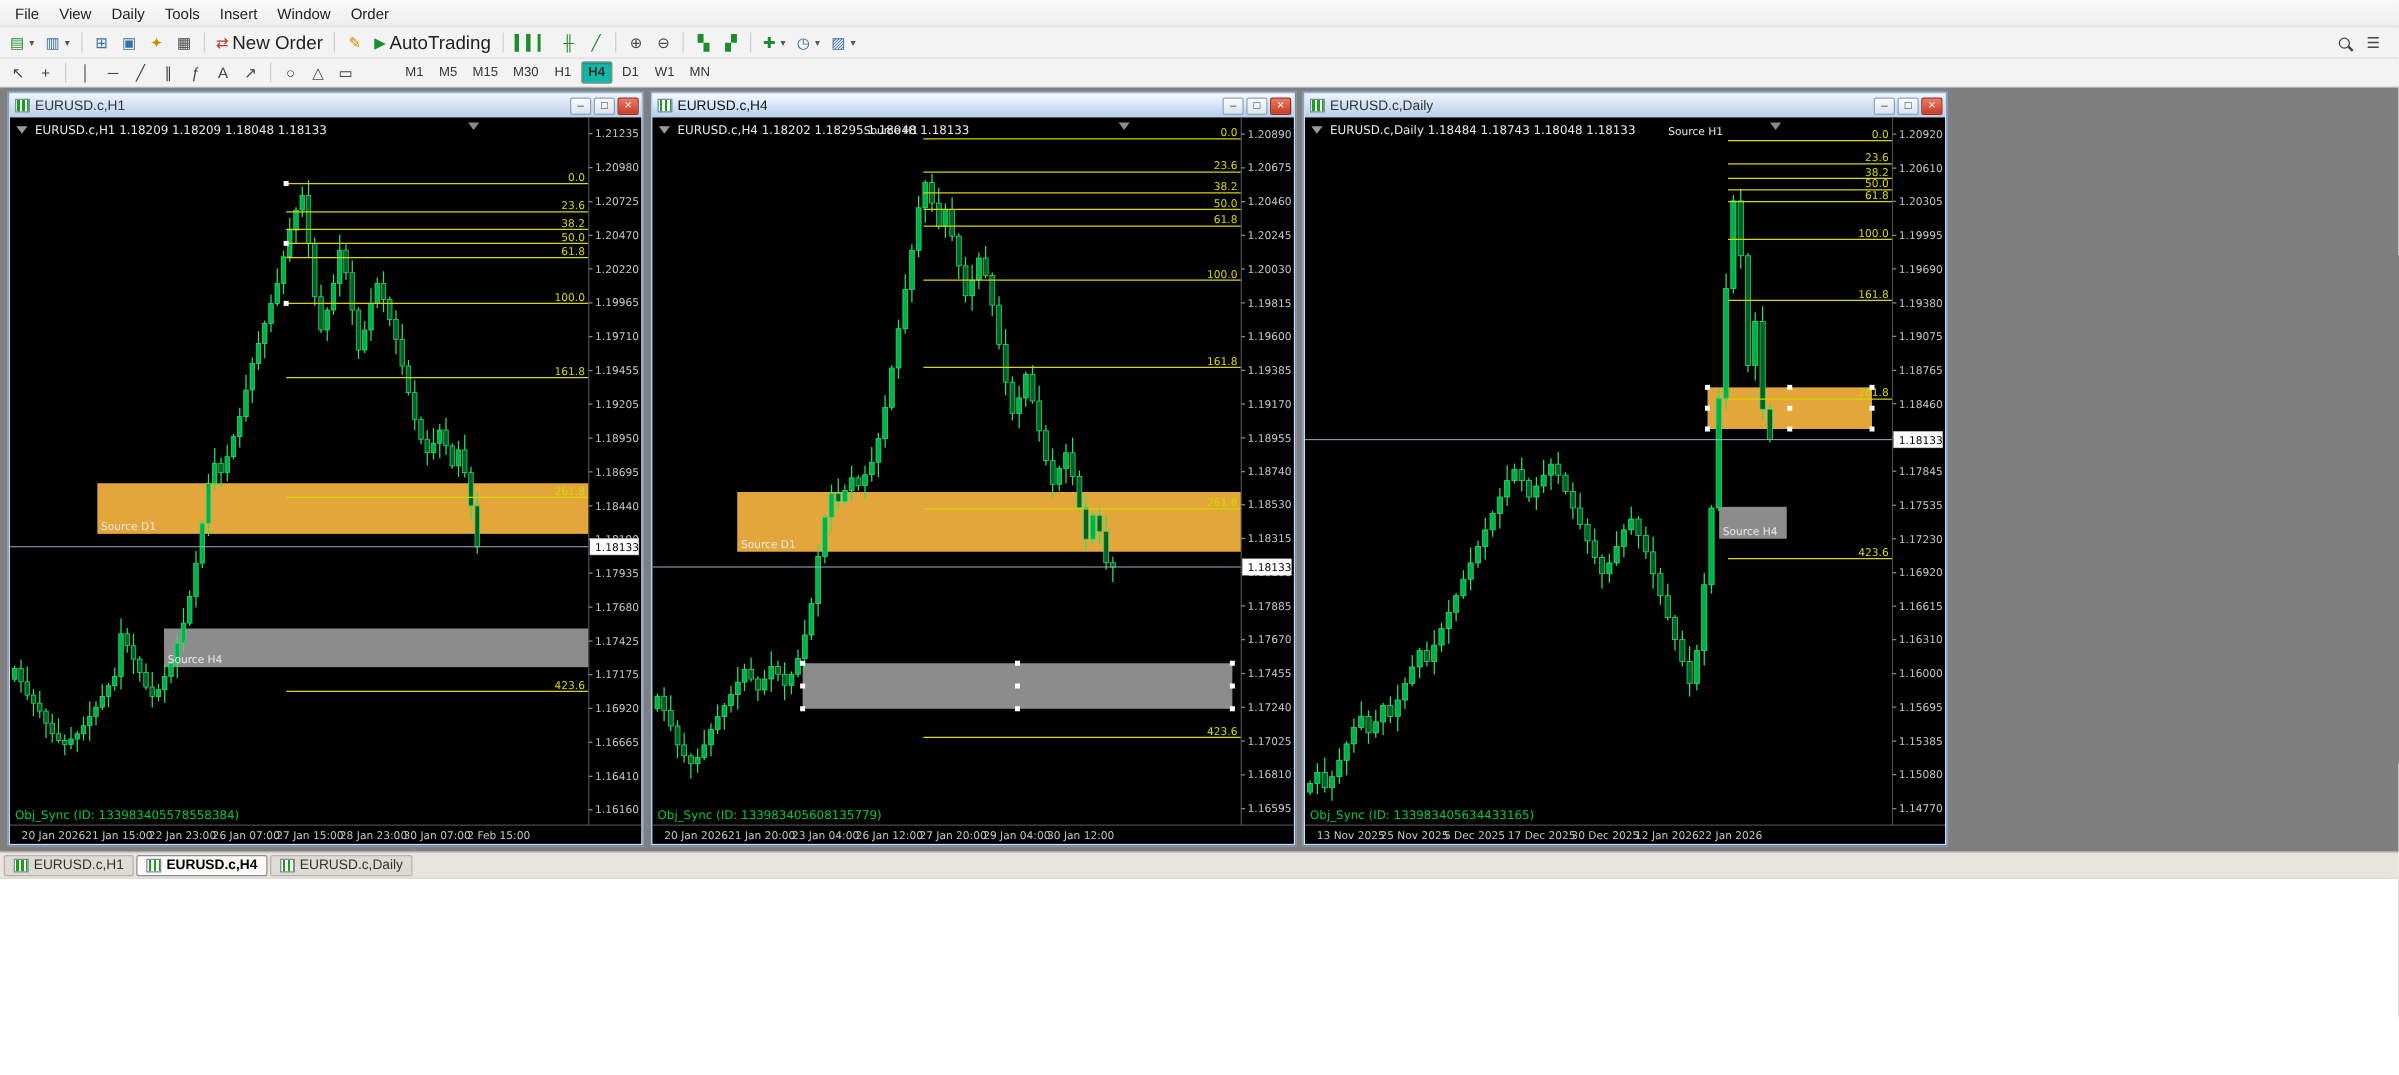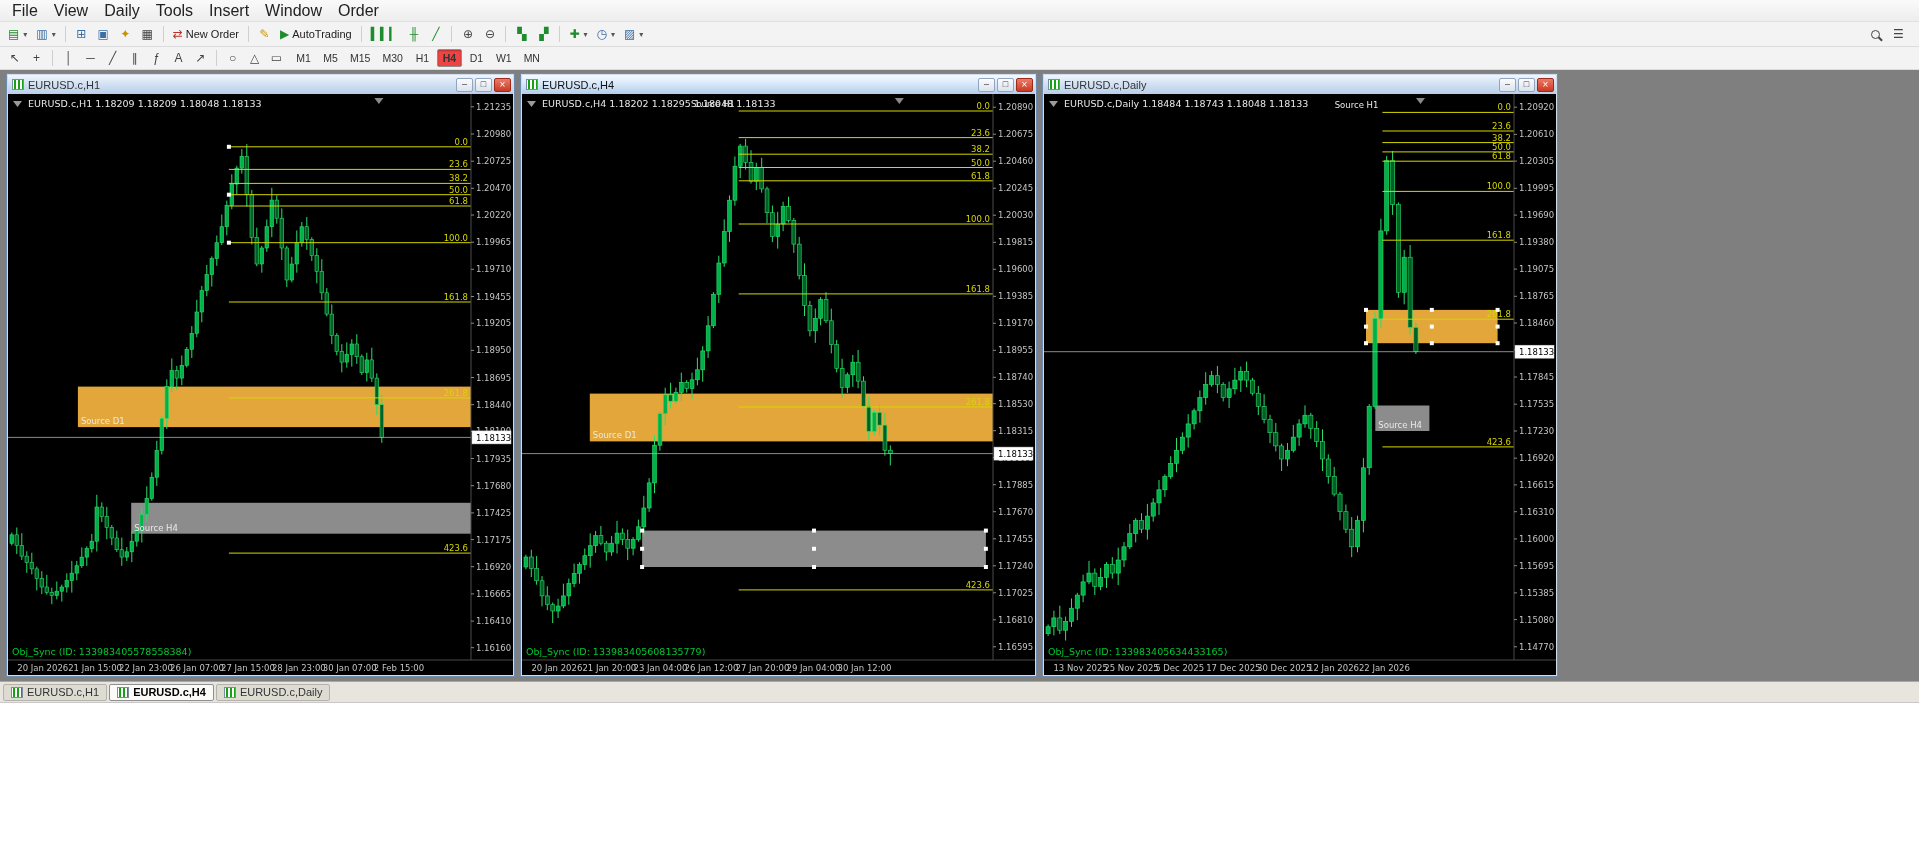--- a/index.html
+++ b/index.html
@@ -1,35 +1,35 @@
 <!DOCTYPE html>
 <html><head>
 <meta charset="utf-8">
 <style>
   html,body{margin:0;padding:0;background:#fff;}
   *{box-sizing:border-box;user-select:none;}
   .app{position:relative;width:1919px;height:703px;background:#f0f0f0;font-family:"Liberation Sans","DejaVu Sans",sans-serif;overflow:hidden;border-bottom:1px solid #c8c8c8;}
   
-  .menubar{height:22px;background:linear-gradient(#fafafa,#ededed);display:flex;align-items:center;padding-left:4px;font-size:16px;color:#222;border-bottom:1px solid #e0e0e0;}
+  .menubar{height:22px;background:linear-gradient(#fafafa,#ededed);display:flex;align-items:center;padding-left:4px;font-size:12px;color:#222;border-bottom:1px solid #e0e0e0;}
   .menu-item{padding:2px 8px;border-radius:2px;}
   
   .toolbar{display:flex;align-items:center;padding:0 4px;background:#f3f3f3;border-bottom:1px solid #dcdcdc;}
   .t1{height:25px;}
   .t2{height:23px;}
   .tgroup{display:flex;align-items:center;gap:1px;}
   .tright{margin-left:auto;display:flex;align-items:center;gap:2px;padding-right:6px;}
   .tbtn{height:20px;min-width:21px;display:flex;align-items:center;justify-content:center;gap:3px;padding:0 3px;border:1px solid transparent;border-radius:2px;font-size:11px;color:#333;}
   .tbtn .glyph{font-size:12px;line-height:1;}
-  .tbtn .lbl{font-size:11px;color:#222;}
+  .tbtn .lbl{font-size:15px;color:#222;}
   .tbtn .dd{font-size:8px;color:#555;margin-left:1px;}
   .sep{width:1px;height:16px;background:#cfcfcf;margin:0 4px;}
   .c-green{color:#1d8c2c;} .c-blue{color:#3a6ea5;} .c-red{color:#c03028;} .c-gold{color:#c79400;} .c-dark{color:#444;}
   .tf{height:18px;min-width:25px;display:flex;align-items:center;justify-content:center;font-size:10.5px;color:#333;padding:0 4px;border:1px solid transparent;border-radius:2px;}
-  .tf.active{background:#ef4444;border-color:#8f8f8f;box-shadow:inset 0 1px 2px rgba(0,0,0,.25);font-weight:bold;}
-  .tfgroup{margin-left:4px;gap:2px;}
+  .tf.active{background:#14b8a6;border-color:#8f8f8f;box-shadow:inset 0 1px 2px rgba(0,0,0,.25);font-weight:bold;}
+  .tfgroup{margin-left:32px;gap:2px;}
   .magnifier{width:9px;height:9px;border:1.6px solid #444;border-radius:50%;position:relative;display:inline-block;}
   .magnifier::after{content:"";position:absolute;width:5px;height:1.6px;background:#444;transform:rotate(45deg);right:-4px;bottom:-2px;}
   
   .mdi{position:relative;height:611px;background:#7f7f7f;overflow:hidden;}
   .chart-window{position:absolute;top:3px;height:604px;border:1px solid #6e8cb0;background:#cfdcee;padding:1px;}
   .titlebar{height:19px;display:flex;align-items:center;gap:4px;padding:0 2px 0 4px;background:linear-gradient(#f0f6fd,#d4e2f3 45%,#b9cfe9);font-size:11px;color:#333;}
   .chart-window.active .titlebar{background:linear-gradient(#f6faff,#d9e8fa 45%,#b3cdeb);color:#111;}
   .wtitle{flex:0 1 auto;white-space:nowrap;overflow:hidden;}
   .winbtns{margin-left:auto;display:flex;gap:2px;}
   .wbtn{width:17px;height:14px;display:flex;align-items:center;justify-content:center;font-size:9px;line-height:1;color:#333;background:linear-gradient(#fbfcfe,#dbe3ee);border:1px solid #93a5bc;border-radius:2px;}

